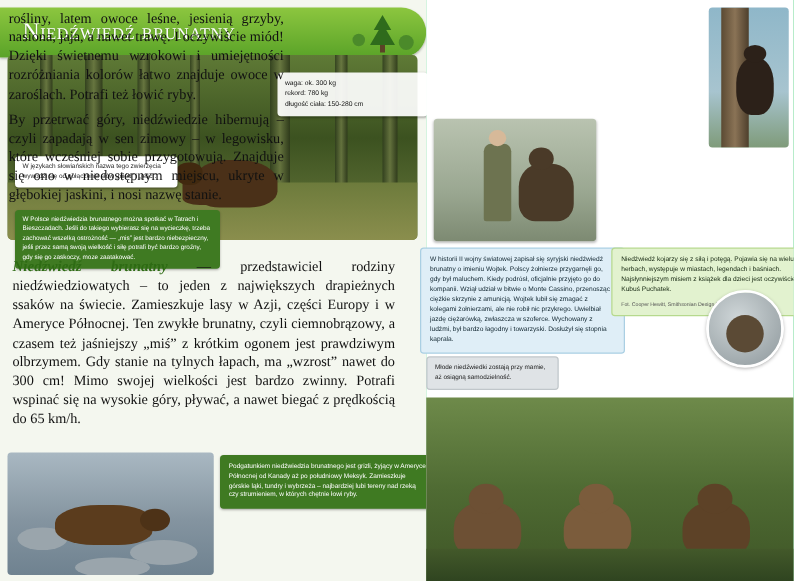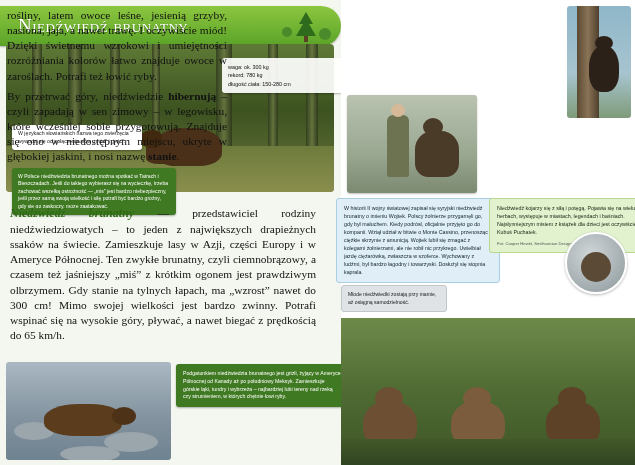--- a/index.html
+++ b/index.html
@@ -191,21 +191,21 @@
     position: absolute;
     left: 7px; top: 8px;
     width: 220px;
     font-family: "Liberation Serif", serif;
     font-size: 11.4px;
     line-height: 1.33;
     color: #111111;
     text-align: justify;
   }
   .right-body p { margin: 0 0 5px 0; }
-  .right-body b { font-weight: bold; }
+  .right-body b { font-weight: normal; }
 
   
   .climb-photo {
     position: absolute;
     right: 4px; top: 6px;
     width: 64px; height: 112px;
     border-radius: 3px;
     overflow: hidden;
     background: linear-gradient(180deg,#8fb7c9 0%,#a7c4cf 60%,#7f9b7a 100%);
   }

